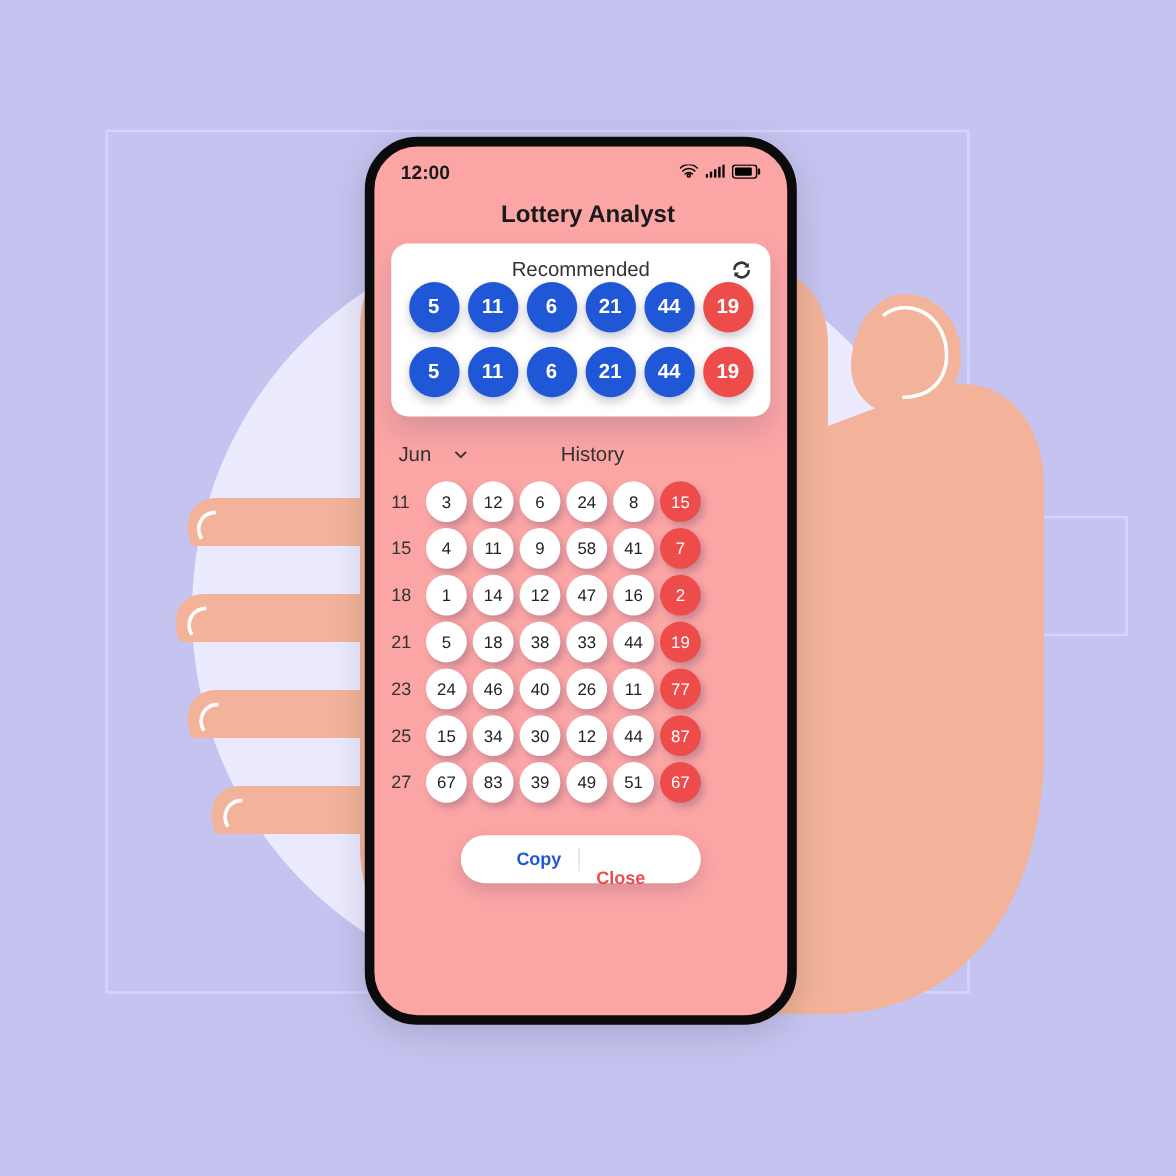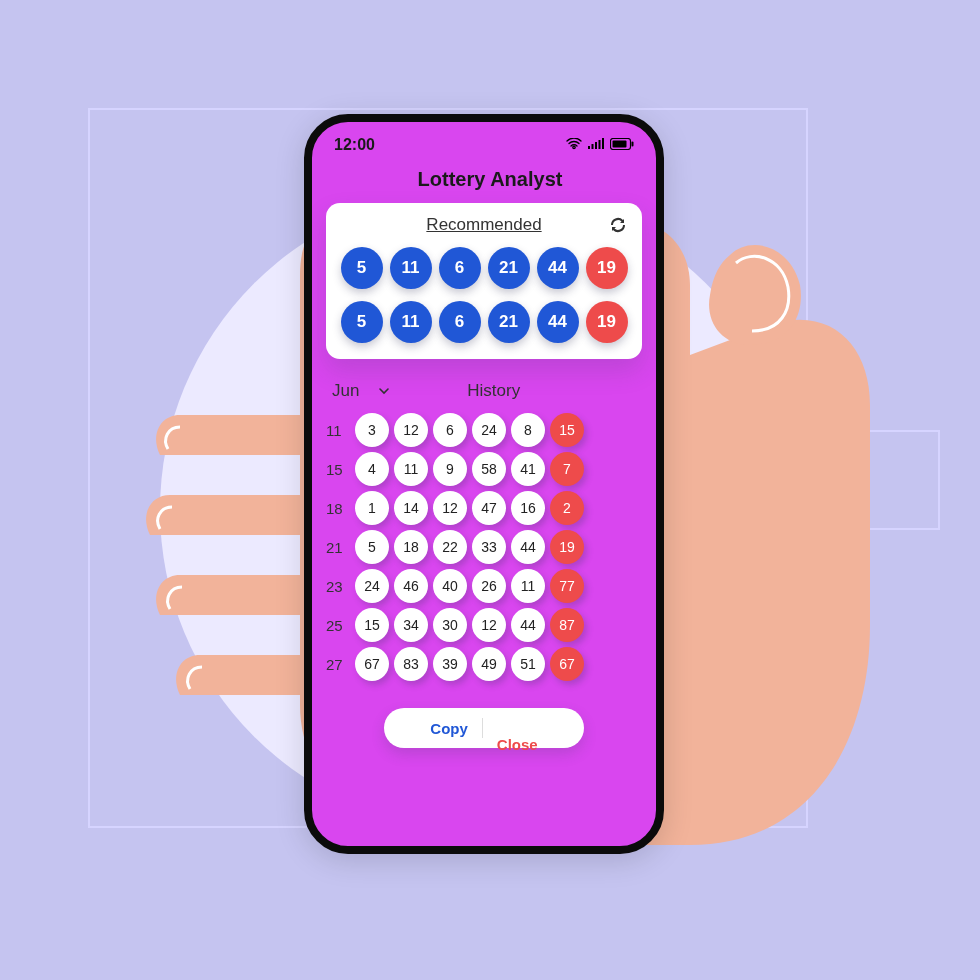--- a/index.html
+++ b/index.html
@@ -27,21 +27,21 @@
     position: absolute;
     left: 130px; top: 145px;
     width: 760px; height: 760px;
   }
   .hand svg { width: 100%; height: 100%; }
 
   .phone {
     position: absolute;
     left: 304px; top: 114px;
     width: 360px; height: 740px;
-    background: #d946ef;
+    background: #fca5a5;
     border: 8px solid #0b0b0b;
     border-radius: 44px;
     overflow: hidden;
     box-shadow: 0 6px 30px rgba(0,0,0,0.15);
   }
   .statusbar {
     display: flex; justify-content: space-between; align-items: center;
     padding: 14px 22px 6px 22px;
     font-size: 16px; font-weight: 600; color: #1a1a1a;
   }
@@ -58,22 +58,20 @@
   .card {
     margin: 0 14px 10px 14px;
     background: #fff;
     border-radius: 14px;
     box-shadow: 0 12px 24px rgba(60,60,100,0.18);
     padding: 12px 10px 16px 10px;
     position: relative;
   }
   .card-title {
     text-align: center; font-size: 17px; color: #333;
-    margin-bottom: 12px;
-    text-decoration: underline;
   }
   .refresh {
     position: absolute; right: 14px; top: 12px;
     width: 20px; height: 20px; cursor: pointer;
   }
   .ball-row {
     display: flex; justify-content: center; gap: 7px;
     margin-bottom: 12px;
   }
   .ball-row:last-child { margin-bottom: 0; }
@@ -254,21 +252,21 @@
         <div class="hball">14</div>
         <div class="hball">12</div>
         <div class="hball">47</div>
         <div class="hball">16</div>
         <div class="hball red">2</div>
       </div>
       <div class="hist-row">
         <div class="row-day">21</div>
         <div class="hball">5</div>
         <div class="hball">18</div>
-        <div class="hball">22</div>
+        <div class="hball">38</div>
         <div class="hball">33</div>
         <div class="hball">44</div>
         <div class="hball red">19</div>
       </div>
       <div class="hist-row">
         <div class="row-day">23</div>
         <div class="hball">24</div>
         <div class="hball">46</div>
         <div class="hball">40</div>
         <div class="hball">26</div>

